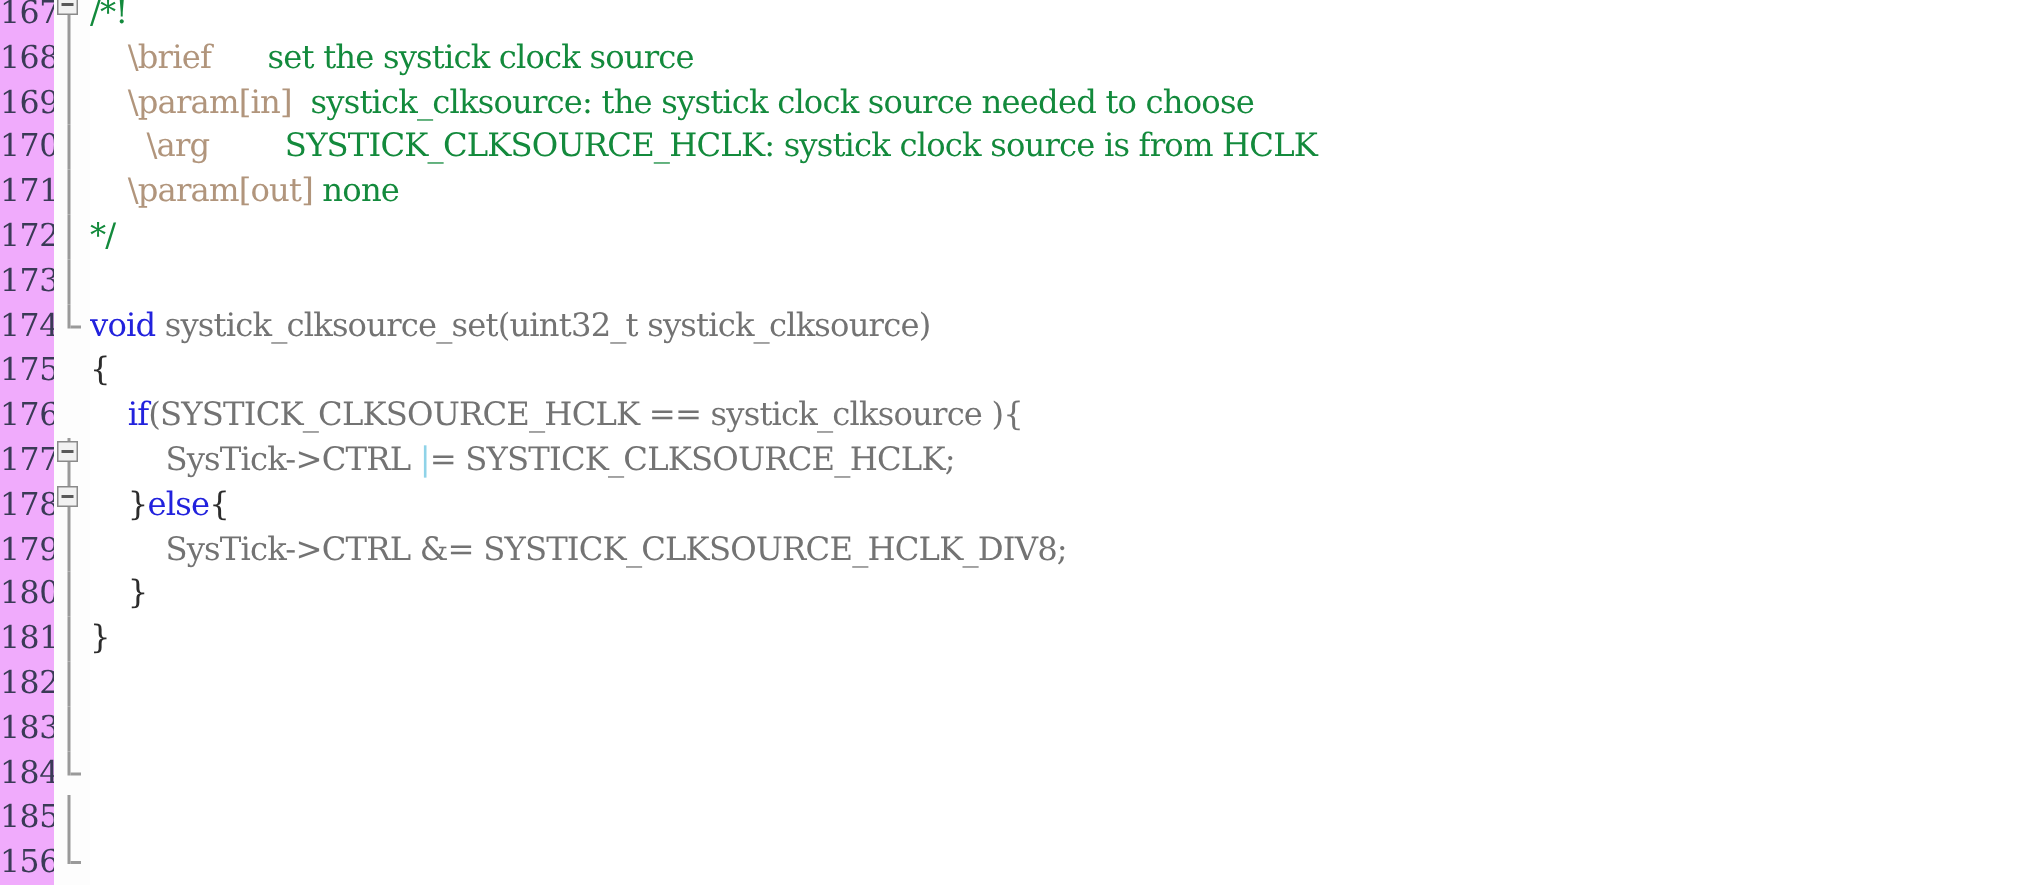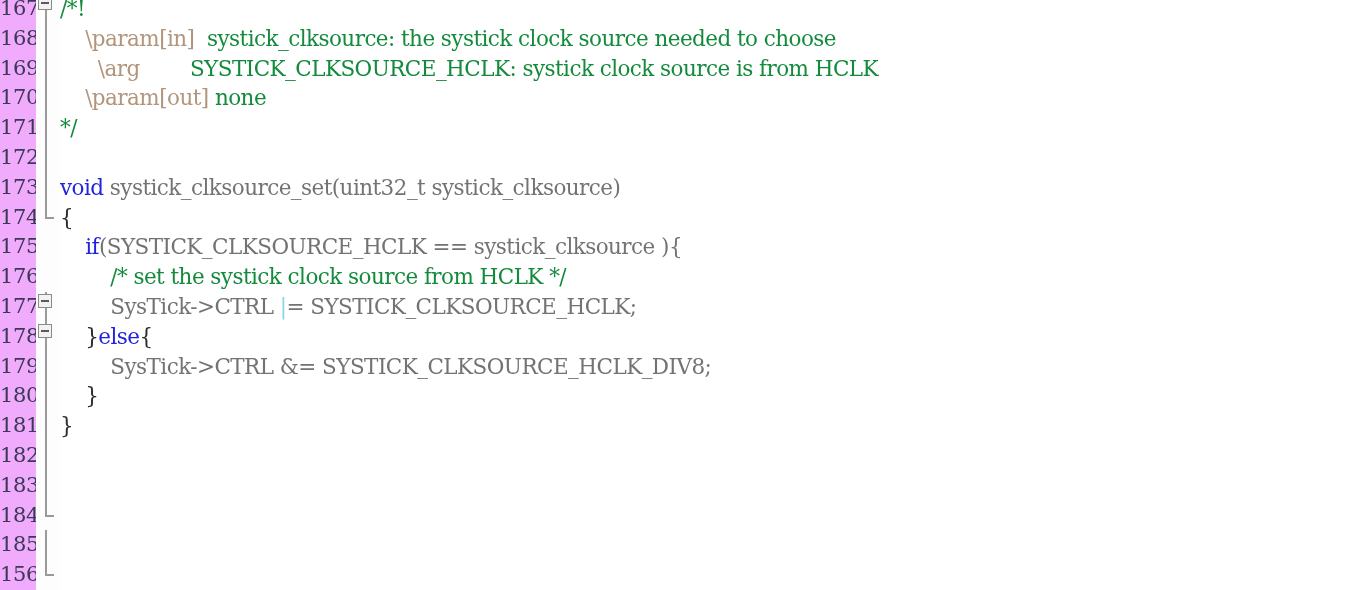--- a/index.html
+++ b/index.html
@@ -167,29 +167,29 @@
 </head>
 <body>
 
 <div id="editor">
 
   <div id="curline-bg" style="top: 560.2px;"></div>
 
   <div id="codepane">
     <div id="code-inner">
         <div class="coderow"><span class="cmt">/*!</span></div>
+        <div class="coderow"><span>    </span><span class="dox">\brief</span><span>      </span><span class="cmt">set the systick clock source</span></div>
         <div class="coderow"><span>    </span><span class="dox">\param[in]</span><span>  </span><span class="cmt">systick_clksource: the systick clock source needed to choose</span></div>
         <div class="coderow"><span>      </span><span class="dox">\arg</span><span>        </span><span class="cmt">SYSTICK_CLKSOURCE_HCLK: systick clock source is from HCLK</span></div>
         <div class="coderow"><span>    </span><span class="dox">\param[out]</span><span> </span><span class="cmt">none</span></div>
         <div class="coderow"><span class="cmt">*/</span></div>
         <div class="coderow">&nbsp;</div>
         <div class="coderow"><span class="kw">void</span><span class="ident"> systick_clksource_set(uint32_t systick_clksource)</span></div>
         <div class="coderow"><span class="punct">{</span></div>
         <div class="coderow"><span>    </span><span class="kw">if</span><span class="ident">(SYSTICK_CLKSOURCE_HCLK == systick_clksource ){</span></div>
-        <div class="coderow"><span>        </span><span class="cmt">/* set the systick clock source from HCLK */</span></div>
         <div class="coderow"><span>        </span><span class="ident">SysTick-&gt;CTRL </span><span class="caret">|</span><span class="ident">= SYSTICK_CLKSOURCE_HCLK;</span></div>
         <div class="coderow"><span>    </span><span class="punct">}</span><span class="kw">else</span><span class="punct">{</span></div>
         <div class="coderow"><span>        </span><span class="ident">SysTick-&gt;CTRL &amp;= SYSTICK_CLKSOURCE_HCLK_DIV8;</span></div>
         <div class="coderow"><span>    </span><span class="punct">}</span></div>
         <div class="coderow"><span class="punct">}</span></div>
         <div class="coderow">&nbsp;</div>
       </div>
   </div>
 
   <div id="gutter">

